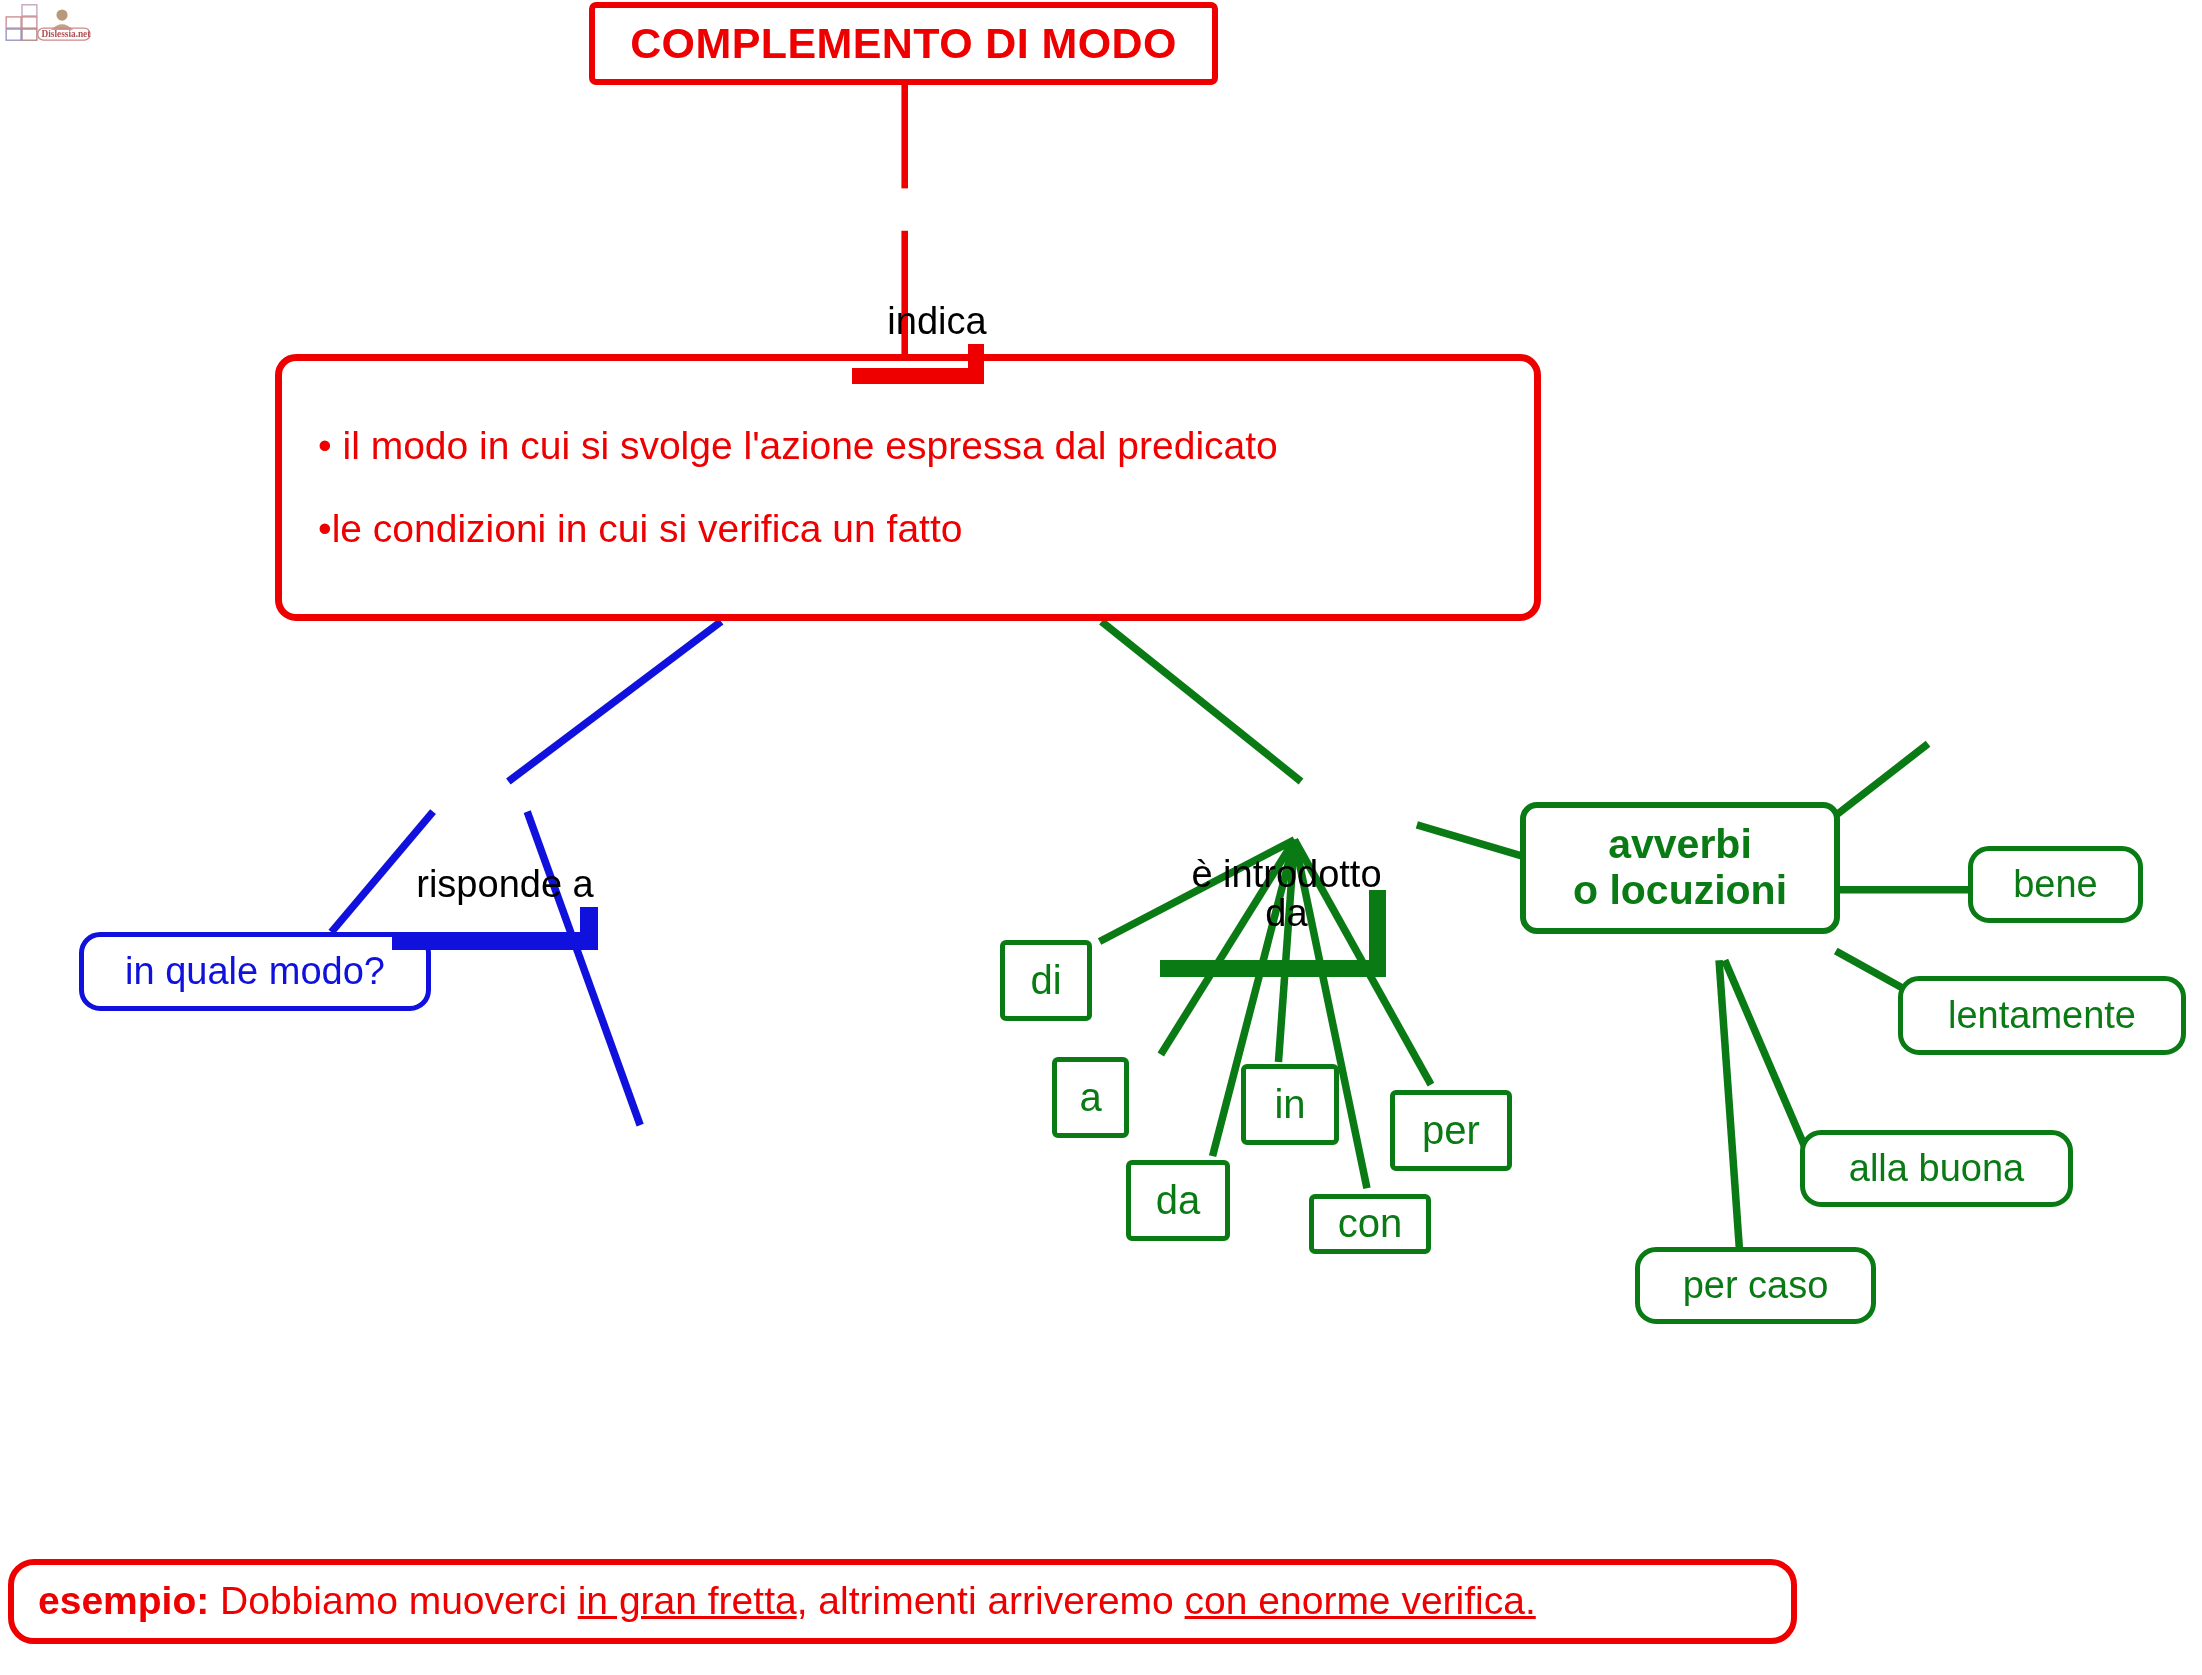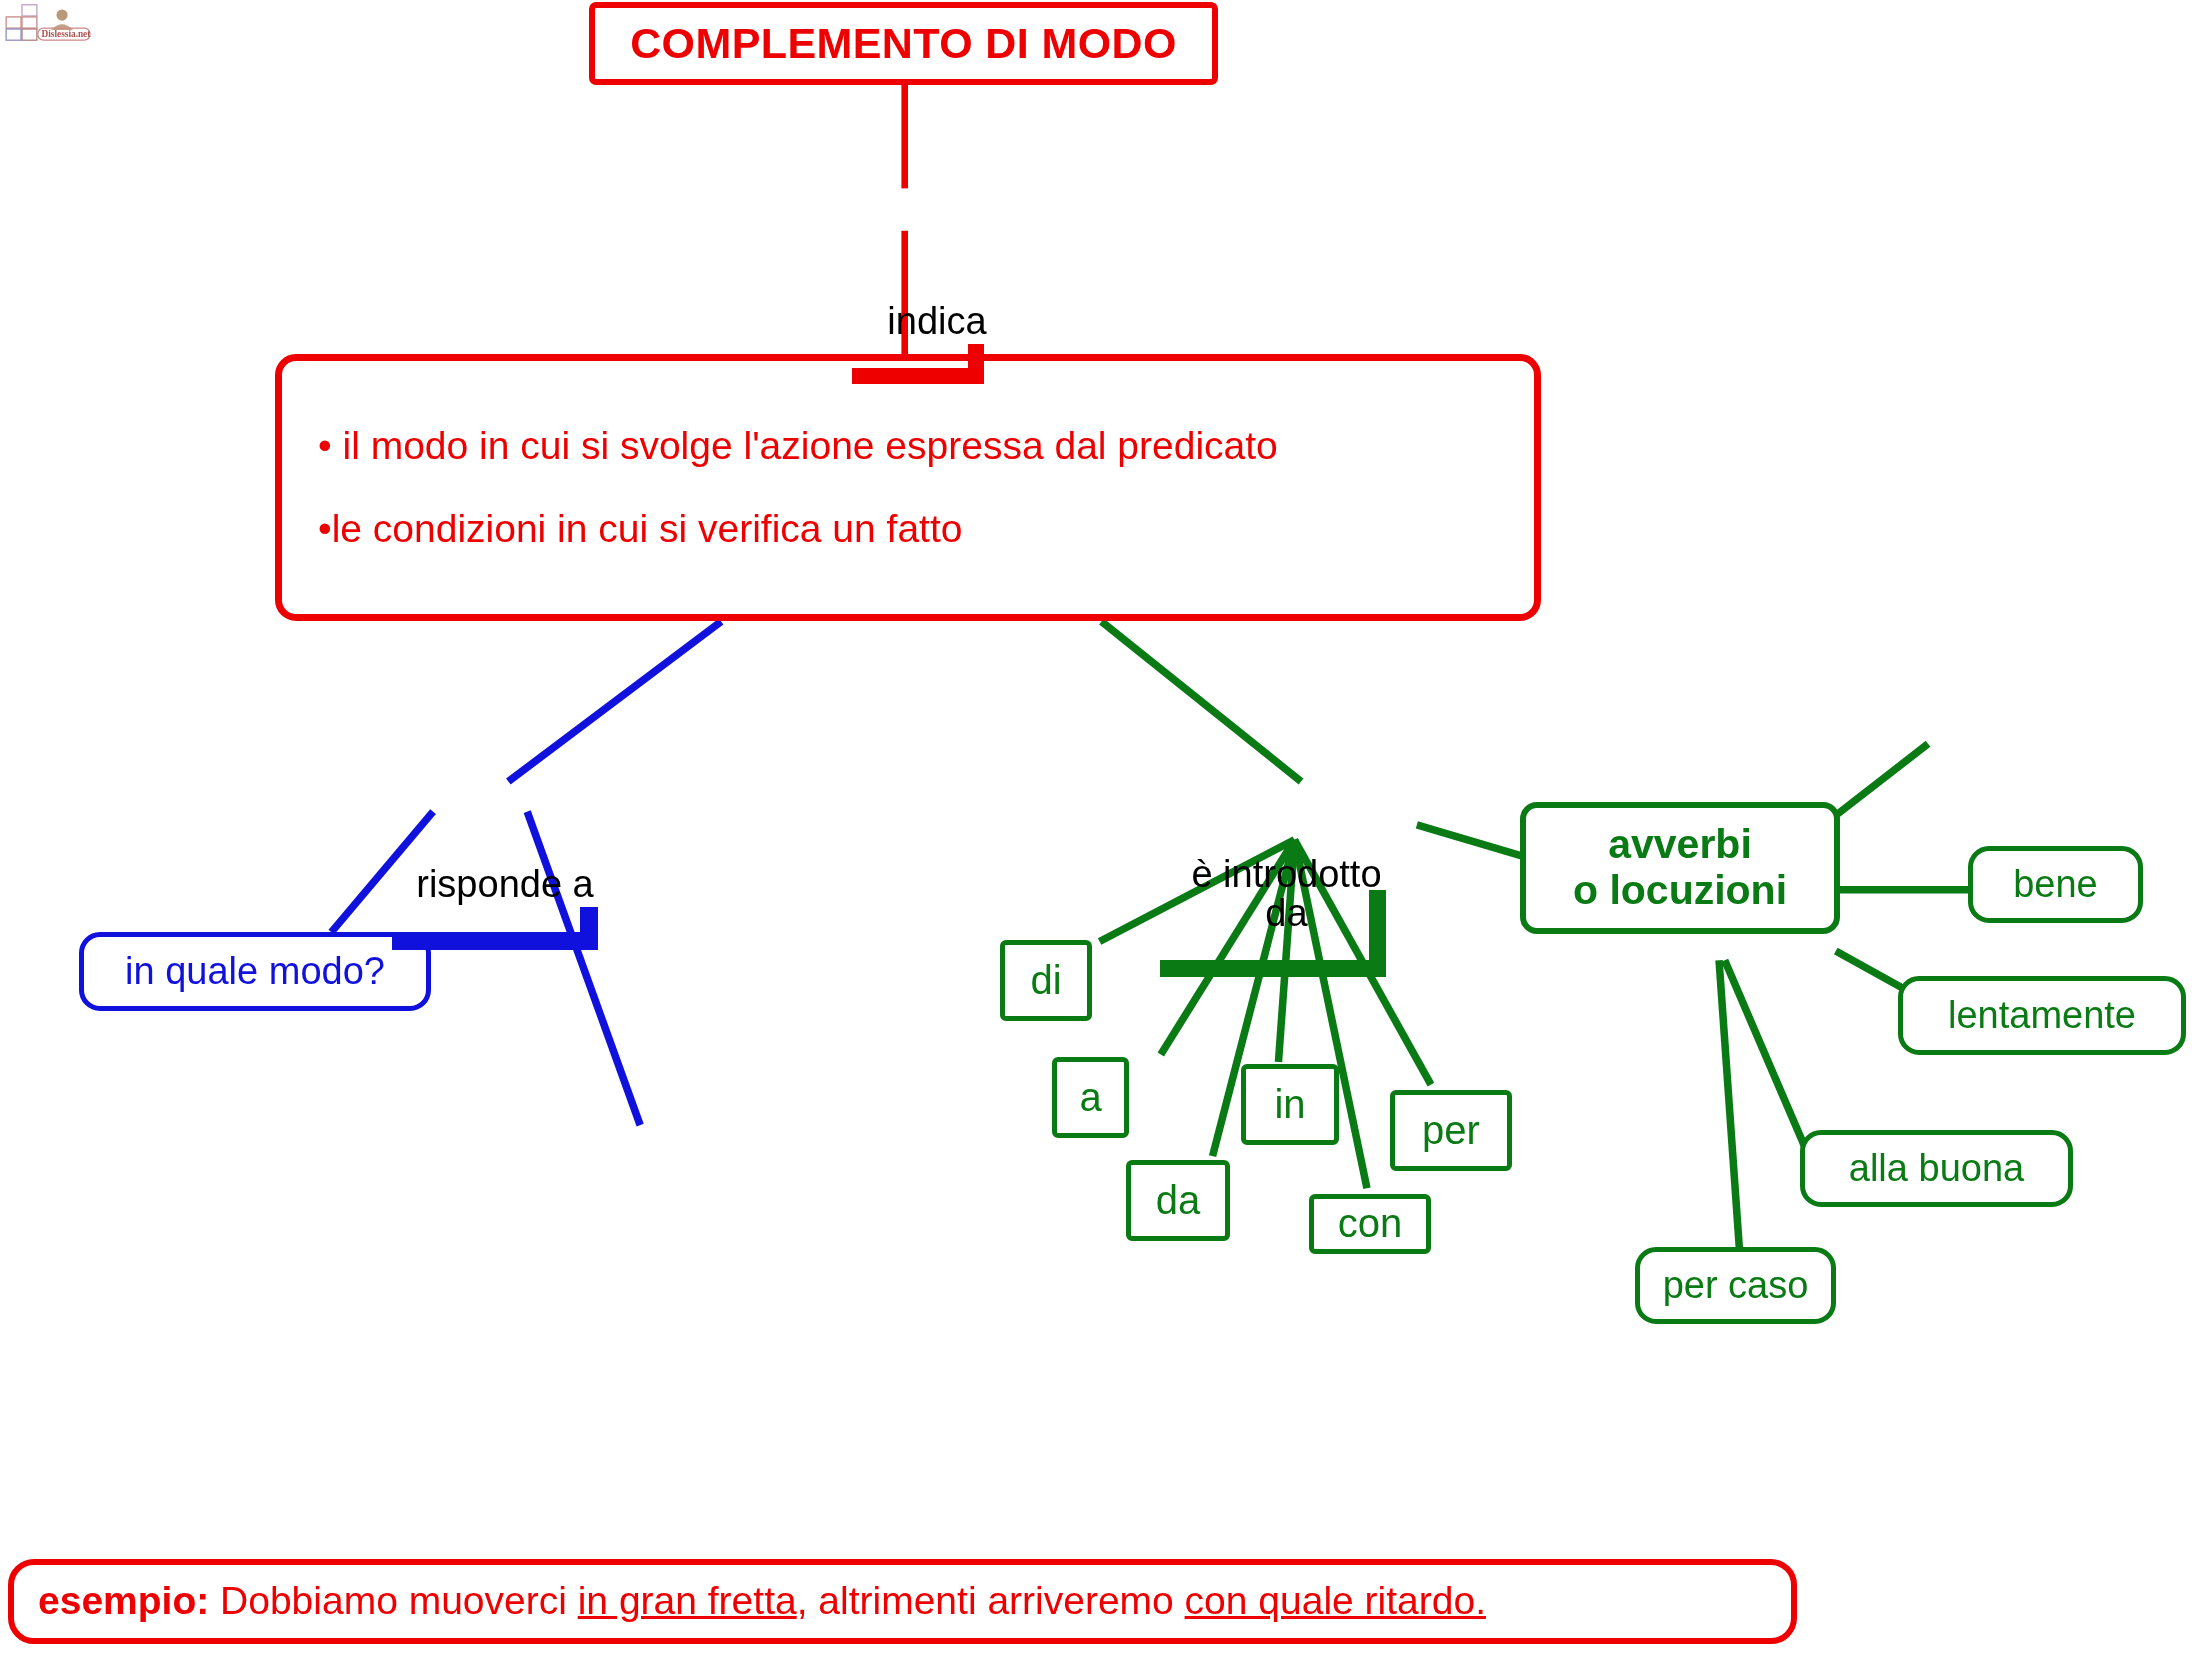--- a/index.html
+++ b/index.html
@@ -252,22 +252,22 @@
   <div class="node green-node avverbi-node" style="left:1520px; top:802px; width:320px; height:132px;">avverbi
 o locuzioni</div>
 
 
   <div class="node green-node" style="left:1968px; top:846px; width:175px; height:77px;">bene</div>
 
   <div class="node green-node" style="left:1898px; top:976px; width:288px; height:79px;">lentamente</div>
 
   <div class="node green-node" style="left:1800px; top:1130px; width:273px; height:77px;">alla buona</div>
 
-  <div class="node green-node" style="left:1635px; top:1247px; width:201px; height:77px;">per caso</div>
+  <div class="node green-node" style="left:1635px; top:1247px; width:241px; height:77px;">per caso</div>
 
   <div class="node esempio-node" style="left:7.5px; top:1559px; width:1789px; height:85px;">
     <span>
-      <b>esempio:</b><span> Dobbiamo muoverci </span><u>in gran fretta</u><span>, altrimenti arriveremo </span><u>con quale ritardo.</u>
+      <b>esempio:</b><span> Dobbiamo muoverci </span><u>in gran fretta</u><span>, altrimenti arriveremo </span><u>con enorme verifica.</u>
     </span>
   </div>
 
 </div>
 
 
 </body></html>

